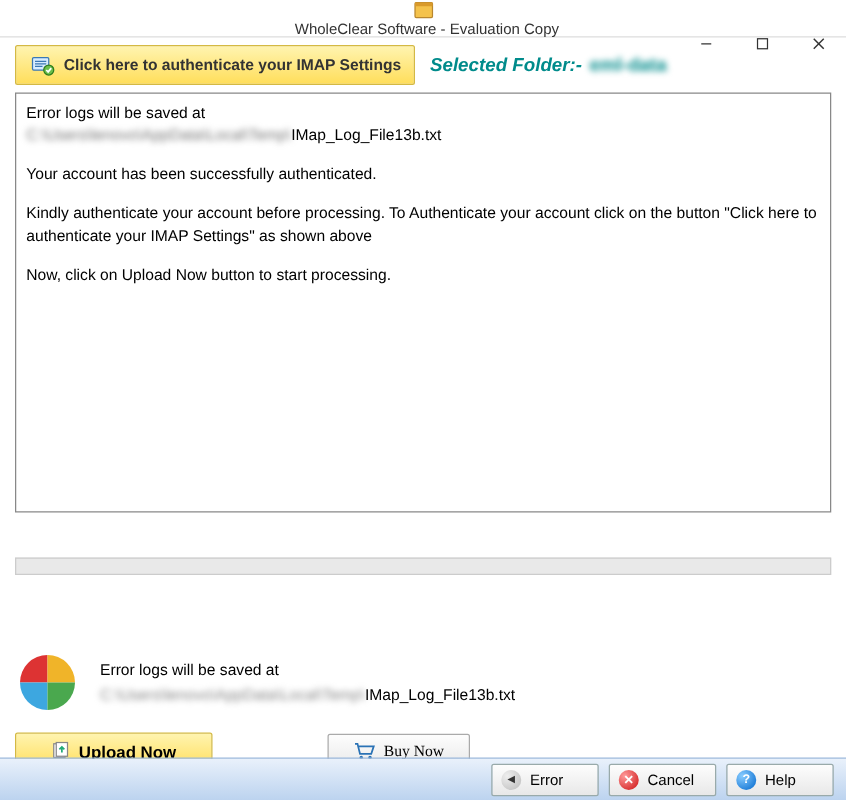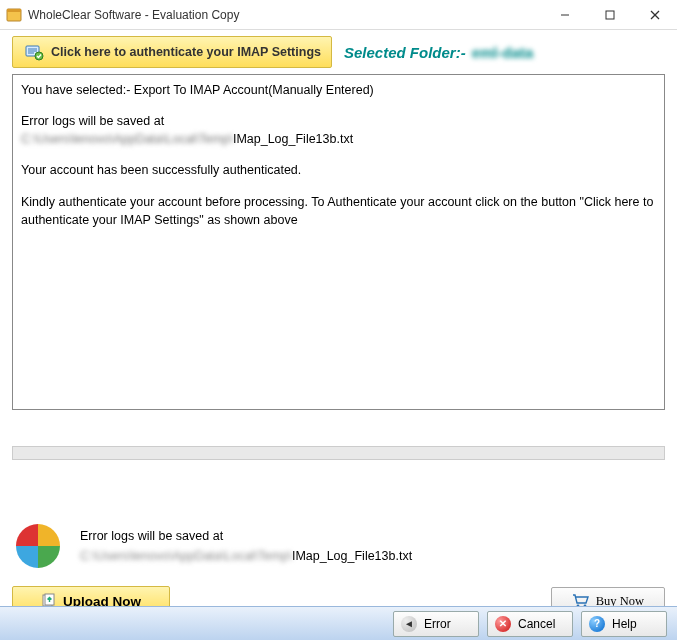--- a/index.html
+++ b/index.html
@@ -11,20 +11,21 @@
   height: 640px;
   overflow: hidden;
 }
 .titlebar {
   height: 30px;
   background: #fff;
   border-bottom: 1px solid #ddd;
   display: flex;
   align-items: center;
   padding-left: 6px;
+  flex-direction: column;
 }
 .titlebar .app-icon {
   width: 16px; height: 16px;
   margin-right: 6px;
   display: inline-flex;
 }
 .titlebar .title { color: #333; font-size: 12px; }
 .win-controls { margin-left: auto; display: flex; height: 100%; }
 .win-btn {
   width: 45px;
@@ -112,22 +113,22 @@
 .logo-circle .q2 { top:0; right:0; background:#f0b429; border-radius: 0 22px 0 0; }
 .logo-circle .q3 { bottom:0; left:0; background:#3da7e0; border-radius: 0 0 0 22px; }
 .logo-circle .q4 { bottom:0; right:0; background:#4aa84e; border-radius: 0 0 22px 0; }
 .footer-text { font-size: 12.5px; }
 .footer-text .line1 { margin-bottom: 6px; }
 .footer-text .path .blurred { filter: blur(2.5px); color: #888; }
 
 .action-row {
   display: flex;
   align-items: center;
-  justify-content: space-between;
-  gap: 116px;
+  justify-content: flex-start;
+  gap: 92px;
   margin-top: 10px;
   padding: 0 12px;
 }
 .upload-btn {
   background: linear-gradient(#fff4b0, #ffde5b);
   border: 1px solid #d4b943;
   border-radius: 2px;
   padding: 6px 28px;
   font-weight: bold;
   font-size: 13.5px;
@@ -235,27 +236,27 @@
     </span>
     <span>Click here to authenticate your IMAP Settings</span>
   </button>
   <div class="selected-folder">
     <span class="label">Selected Folder:-</span>
     <span class="value">eml-data</span>
   </div>
 </div>
 
 <div class="log-panel">
-  <p>You have selected:- Export To IMAP Account(Manually Entered)</p>
   <p>
     <span>Error logs will be saved at</span><br>
     <span class="pathline blurred">C:\Users\lenovo\AppData\Local\Temp\</span><span class="pathline">IMap_Log_File13b.txt</span>
   </p>
   <p>Your account has been successfully authenticated.</p>
   <p>Kindly authenticate your account before processing. To Authenticate your account click on the button "Click here to authenticate your IMAP Settings" as shown above</p>
+  <p>Now, click on Upload Now button to start processing.</p>
 </div>
 
 <div class="progress"></div>
 
 <div class="footer-card">
   <div class="logo-circle">
     <div class="q q1"></div>
       <div class="q q2"></div>
       <div class="q q3"></div>
       <div class="q q4"></div>

